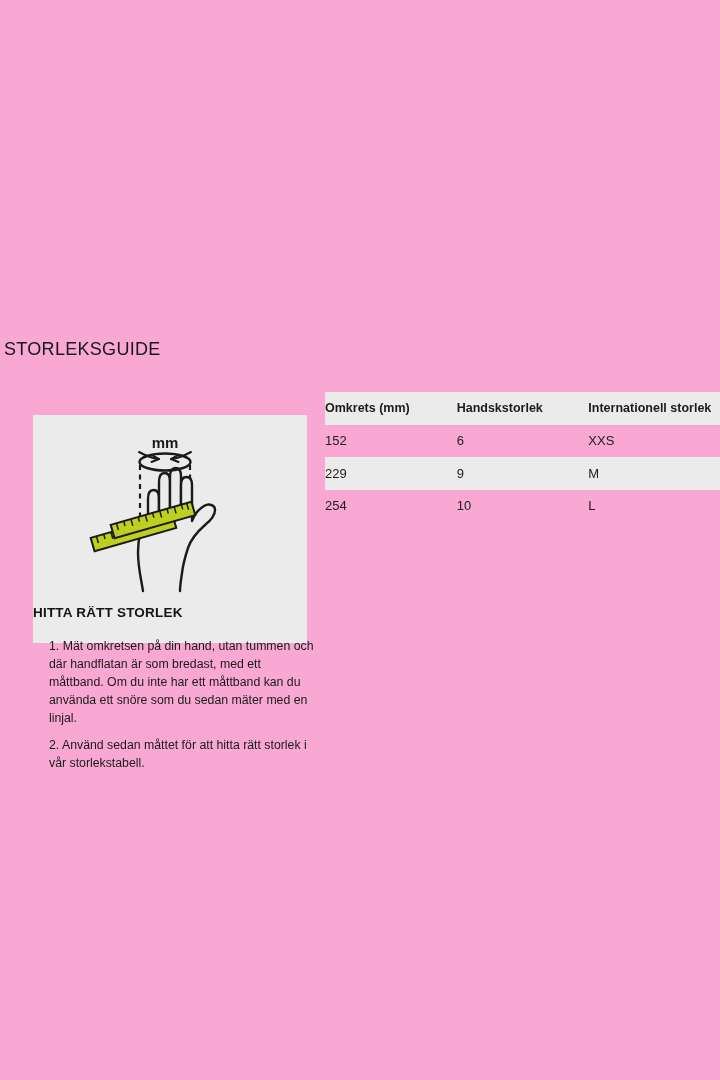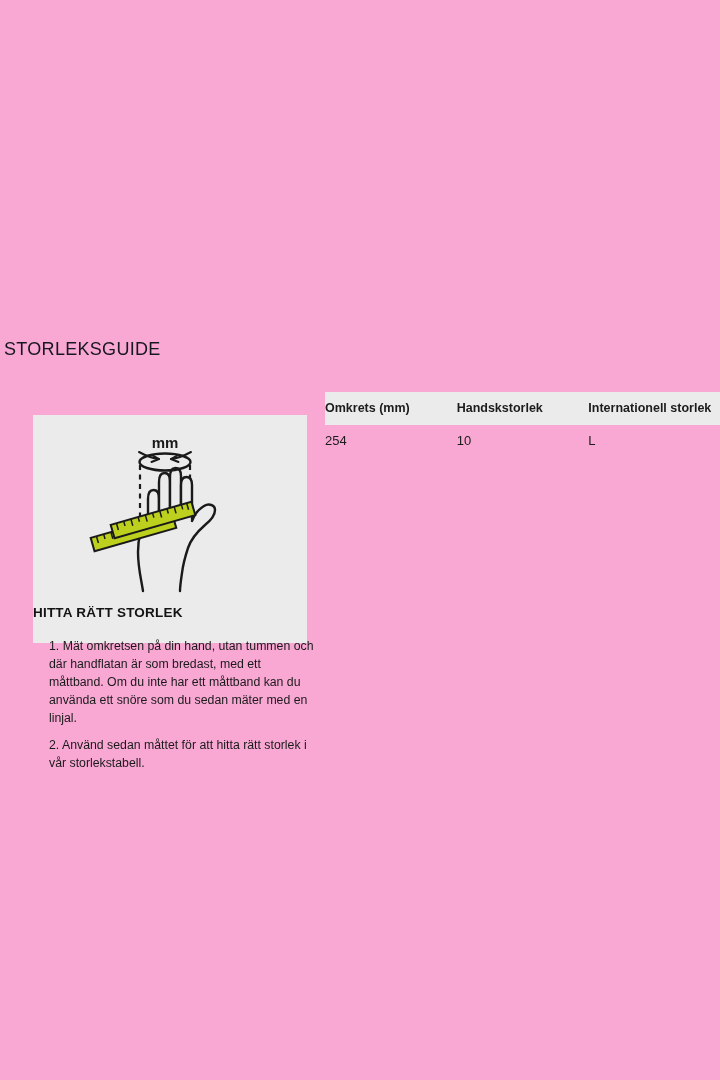--- a/index.html
+++ b/index.html
@@ -148,20 +148,30 @@
     </svg>
   </div>
 
   <div class="size-table">
     <div class="trow thead stripe">
       <div class="tcell">Omkrets (mm)</div>
       <div class="tcell">Handskstorlek</div>
       <div class="tcell">Internationell storlek</div>
     </div>
     <div class="trow">
+      <div class="tcell">152</div>
+      <div class="tcell">6</div>
+      <div class="tcell">XXS</div>
+    </div>
+    <div class="trow stripe">
+      <div class="tcell">229</div>
+      <div class="tcell">9</div>
+      <div class="tcell">M</div>
+    </div>
+    <div class="trow">
       <div class="tcell">254</div>
       <div class="tcell">10</div>
       <div class="tcell">L</div>
     </div>
   </div>
 
   <h2 class="instructions-heading">HITTA RÄTT STORLEK</h2>
 
   <div class="instructions-steps">
     <p>1. Mät omkretsen på din hand, utan tummen och där handflatan är som bredast, med ett måttband. Om du inte har ett måttband kan du använda ett snöre som du sedan mäter med en linjal.</p>

